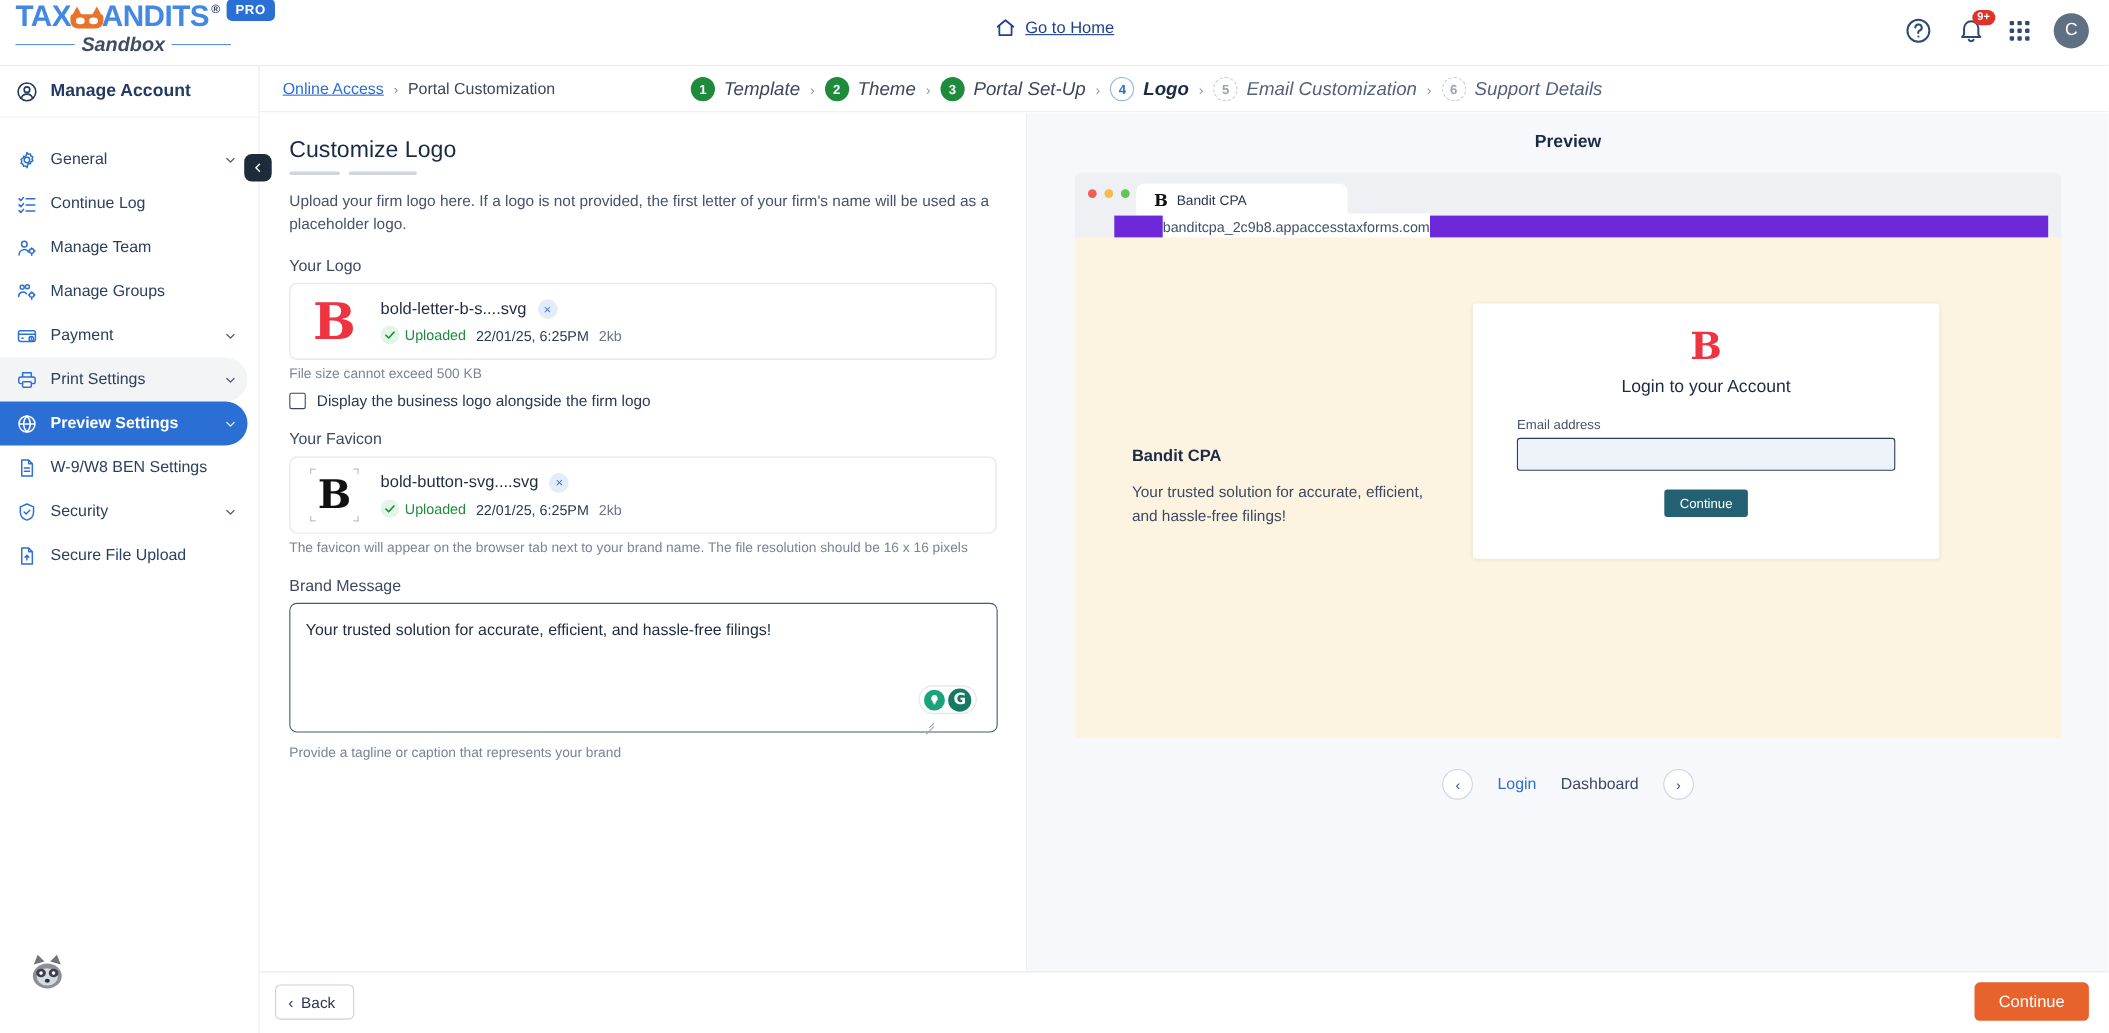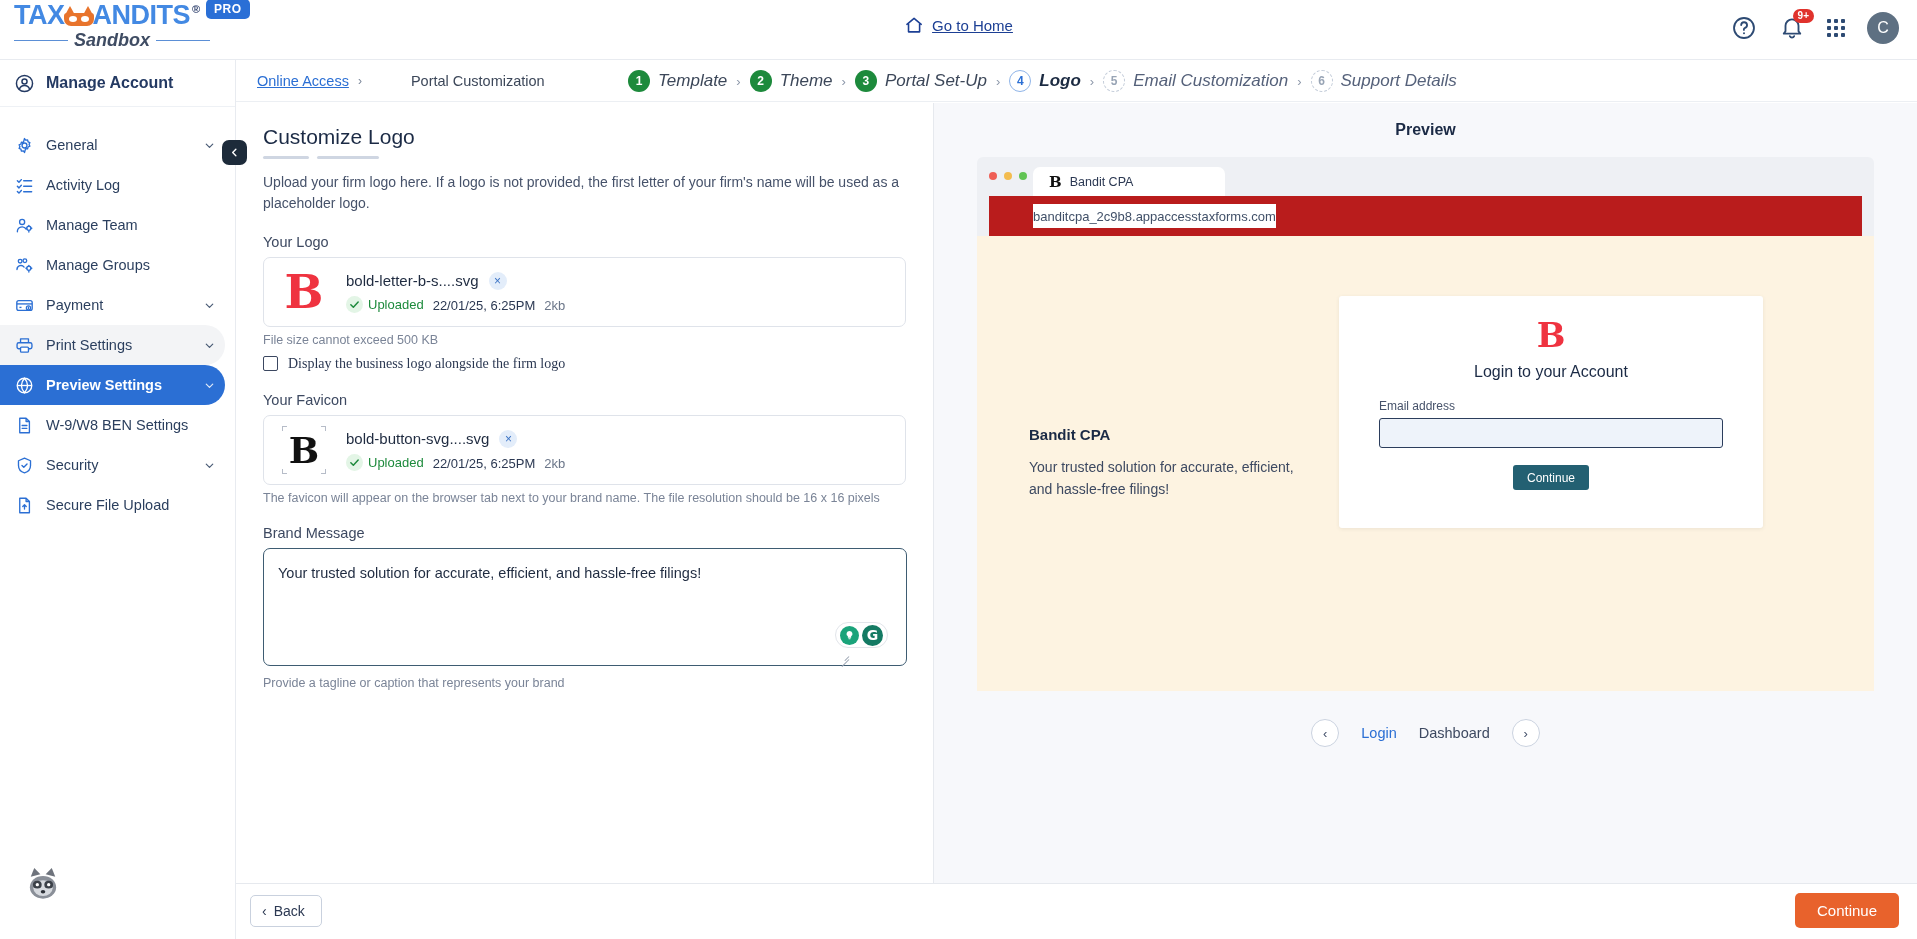--- a/index.html
+++ b/index.html
@@ -97,21 +97,21 @@
   }
 
   
   .main { position: absolute; left: 236px; top: 60px; width: 1681px; height: 879px; background: #fff; }
   .crumb-bar {
     height: 42px; display: flex; align-items: center; padding-left: 21px; font-size: 14.5px;
     border-bottom: 1px solid #eceff3;
   }
   .crumb-link { color: #2b6fd4; text-decoration: underline; cursor: pointer; }
   .crumb-sep { margin: 0 9px; color: #7a8699; font-size: 12px; }
-  .crumb-cur { color: #3c4759; margin-left: 40px; }
+  .crumb-cur { color: #3c4759; }
 
   .stepper { position: absolute; left: 392px; top: 10px; display: flex; align-items: center; gap: 0; }
   .step { display: flex; align-items: center; gap: 8px; }
   .step .num {
     width: 22px; height: 22px; border-radius: 50%; font-size: 12px; font-weight: 700;
     display: flex; align-items: center; justify-content: center;
   }
   .step.done .num { background: #1d8a3c; color: #fff; }
   .step.current .num { background: #fff; color: #2b6fd4; border: 1.5px solid #8fb4e8; font-weight: 600; }
   .step.todo .num { background: #fff; color: #98a4b5; border: 1.5px dashed #c3ccd9; font-weight: 600; }
@@ -162,21 +162,21 @@
   .uploaded-wrap { display: flex; align-items: center; gap: 5px; }
   .check-circle {
     width: 17px; height: 17px; border-radius: 50%; background: #e3f5e6;
     display: flex; align-items: center; justify-content: center; color: #1d8a3c; font-size: 11px;
   }
   .uploaded-text { color: #1d8a3c; }
   .file-date { color: #2b3852; }
   .file-size { color: #6b7689; }
   .hint { margin-top: 6px; font-size: 12.5px; color: #7a8497; }
 
-  .checkrow { display: flex; align-items: flex-start; gap: 10px; margin-top: 9px; cursor: pointer; font-family: Liberation Serif, serif; }
+  .checkrow { display: flex; align-items: flex-end; gap: 10px; margin-top: 9px; cursor: pointer; }
   .checkbox { width: 15px; height: 15px; border: 1.6px solid #4a5costrong; border: 1.6px solid #3b4760; border-radius: 2px; background: #fff; }
   .checkrow .label { font-size: 14px; color: #2b3852; }
 
   .textarea-wrap { position: relative; margin-top: 7px; }
   .textarea {
     width: 644px; height: 118px; border: 1.4px solid #3e5c72; border-radius: 7px;
     padding: 14px 14px; font-size: 14.5px; color: #1f2b40; background: #fff;
     font-family: "Liberation Sans", sans-serif; resize: none; line-height: 1.4;
   }
   .gram-pill {
@@ -206,22 +206,23 @@
   .dots { display: flex; gap: 7px; align-items: center; position: absolute; left: 12px; top: 15px; }
   .dots i { width: 8px; height: 8px; border-radius: 50%; display: block; }
   .dot-r { background: #ef5f56; } .dot-y { background: #f3bc4f; } .dot-g { background: #61c454; }
   .tab {
     margin-left: 44px; width: 192px; height: 29px; background: #fff;
     border-radius: 7px 7px 0 0; display: flex; align-items: center; gap: 8px; padding-left: 16px;
   }
   .tab .fav { font-family: "DejaVu Serif", serif; font-weight: 700; font-size: 15px; color: #111; position: relative; }
   .tab .tname { font-size: 12.5px; color: #2b3852; }
   .urlbar {
-    background: #b91c1c; height: 40px; border-radius: 0; display: flex; align-items: center;
+    background: #6d28d9; height: 20px; border-radius: 0; display: flex; align-items: center;
     padding-left: 0;
+    margin-left: 24px;
   }
   .urlbar .inner {
     margin-left: 44px; background: #fff; font-size: 13px; color: #415068;
     height: 24px; display: flex; align-items: center;
   }
   .portal-canvas {
     margin: 0 auto; width: 897px; height: 455px; background: #fdf3e1;
     display: flex; align-items: center; position: relative;
   }
   .portal-left { width: 420px; padding-left: 52px; }
@@ -372,21 +373,21 @@
         <span class="ico">
           <svg width="19" height="19" viewBox="0 0 24 24" fill="none" stroke="#2b6fd4" stroke-width="1.8" stroke-linecap="round" stroke-linejoin="round">
             <path d="M3 6l2 2 3-3.4"></path>
               <path d="M3 13l2 2 3-3.4"></path>
               <path d="M3 19.6l2 2 3-3.4"></path>
             <path d="M11 6h10"></path>
               <path d="M11 13h10"></path>
               <path d="M11 20h10"></path>
           </svg>
         </span>
-        <span class="label">Activity Log</span>
+        <span class="label">Continue Log</span>
       </div>
 
       <div class="nav-item">
         <span class="ico">
           <svg width="19" height="19" viewBox="0 0 24 24" fill="none" stroke="#2b6fd4" stroke-width="1.7" stroke-linecap="round" stroke-linejoin="round">
             <circle cx="9" cy="7.5" r="3.2"></circle>
               <path d="M3 20a6 6 0 0 1 11 -3.5"></path>
             <circle cx="17.5" cy="15.5" r="2.6"></circle>
               <path d="M17.5 11.8v1M17.5 19.2v1M13.8 15.5h1M20.2 15.5h1"></path>
           </svg>

